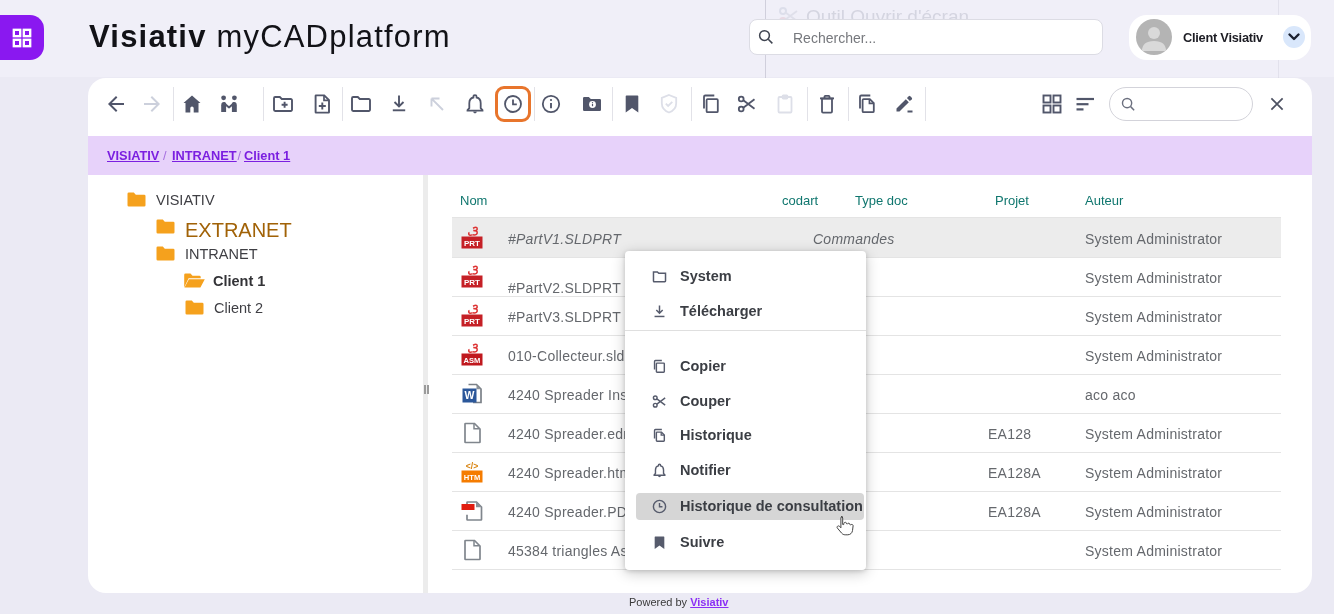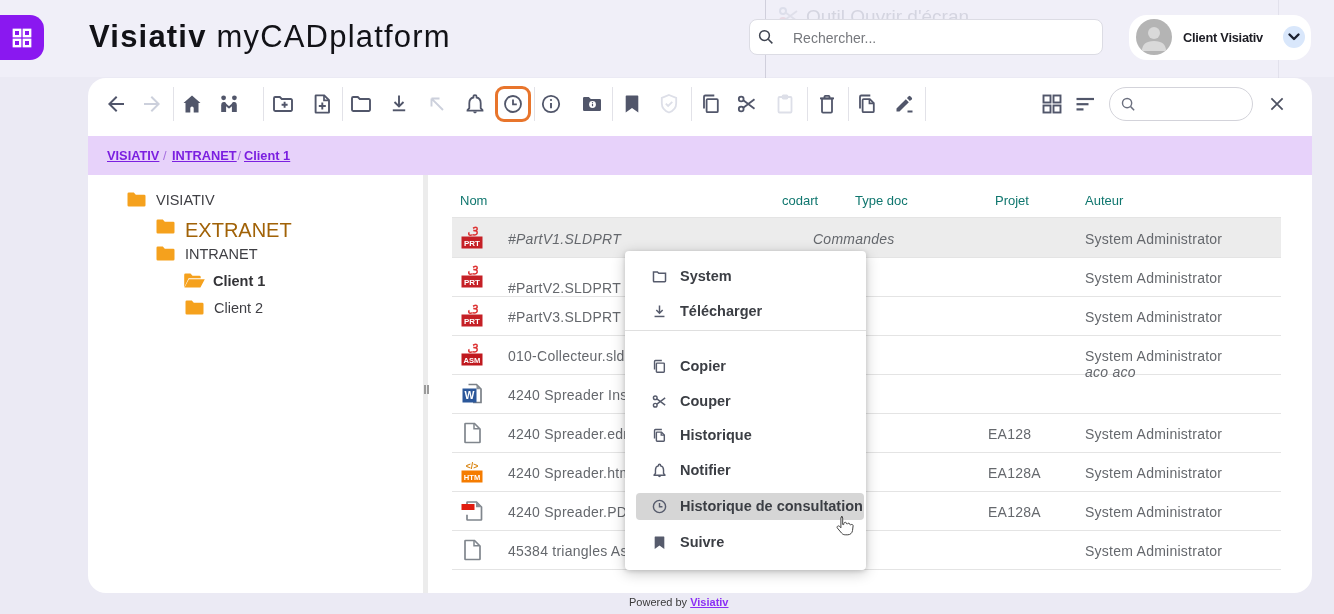--- a/index.html
+++ b/index.html
@@ -305,21 +305,21 @@
 <div class="cell" style="left:508px;top:348px;">010-Collecteur.sldasm</div>
 <div class="cell" style="left:1085px;top:348px;">System Administrator</div>
 
 <svg class="abs" style="left:460px;top:382px;" width="24" height="24" viewBox="0 0 24 24">
     <path d="M8.5 2.5h8l4.5 4.5v13.5h-8" fill="none" stroke="#7b8188" stroke-width="1.7"></path>
     <path d="M16.5 2.8v4.4h4.3z" fill="#8b9198"></path>
     <rect x="2.5" y="6.5" width="14" height="14" fill="#2b579a"></rect>
     <text x="9.5" y="17.3" font-family="Liberation Sans" font-size="10.5" font-weight="bold" fill="#fff" text-anchor="middle">W</text>
   </svg>
 <div class="cell" style="left:508px;top:387px;">4240 Spreader Instructions.doc</div>
-<div class="cell" style="left:1085px;top:364px;font-style:italic;">aco aco</div>
+<div class="cell" style="left:1085px;top:387px;">aco aco</div>
 
 <svg class="abs" style="left:460px;top:421px;" width="24" height="24" viewBox="0 0 24 24">
     <path d="M5.5 2.5h9l5.5 5.5v13a.5.5 0 0 1-.5.5h-14a.5.5 0 0 1-.5-.5v-18a.5.5 0 0 1 .5-.5z" fill="none" stroke="#80868d" stroke-width="1.7"></path>
     <path d="M14 2.8v5h5.3" fill="none" stroke="#80868d" stroke-width="1.5"></path>
   </svg>
 <div class="cell" style="left:508px;top:426px;">4240 Spreader.edrw</div>
 <div class="cell" style="left:988px;top:426px;">EA128</div>
 <div class="cell" style="left:1085px;top:426px;">System Administrator</div>
 
 <svg class="abs" style="left:460px;top:460px;" width="24" height="24" viewBox="0 0 24 24">

